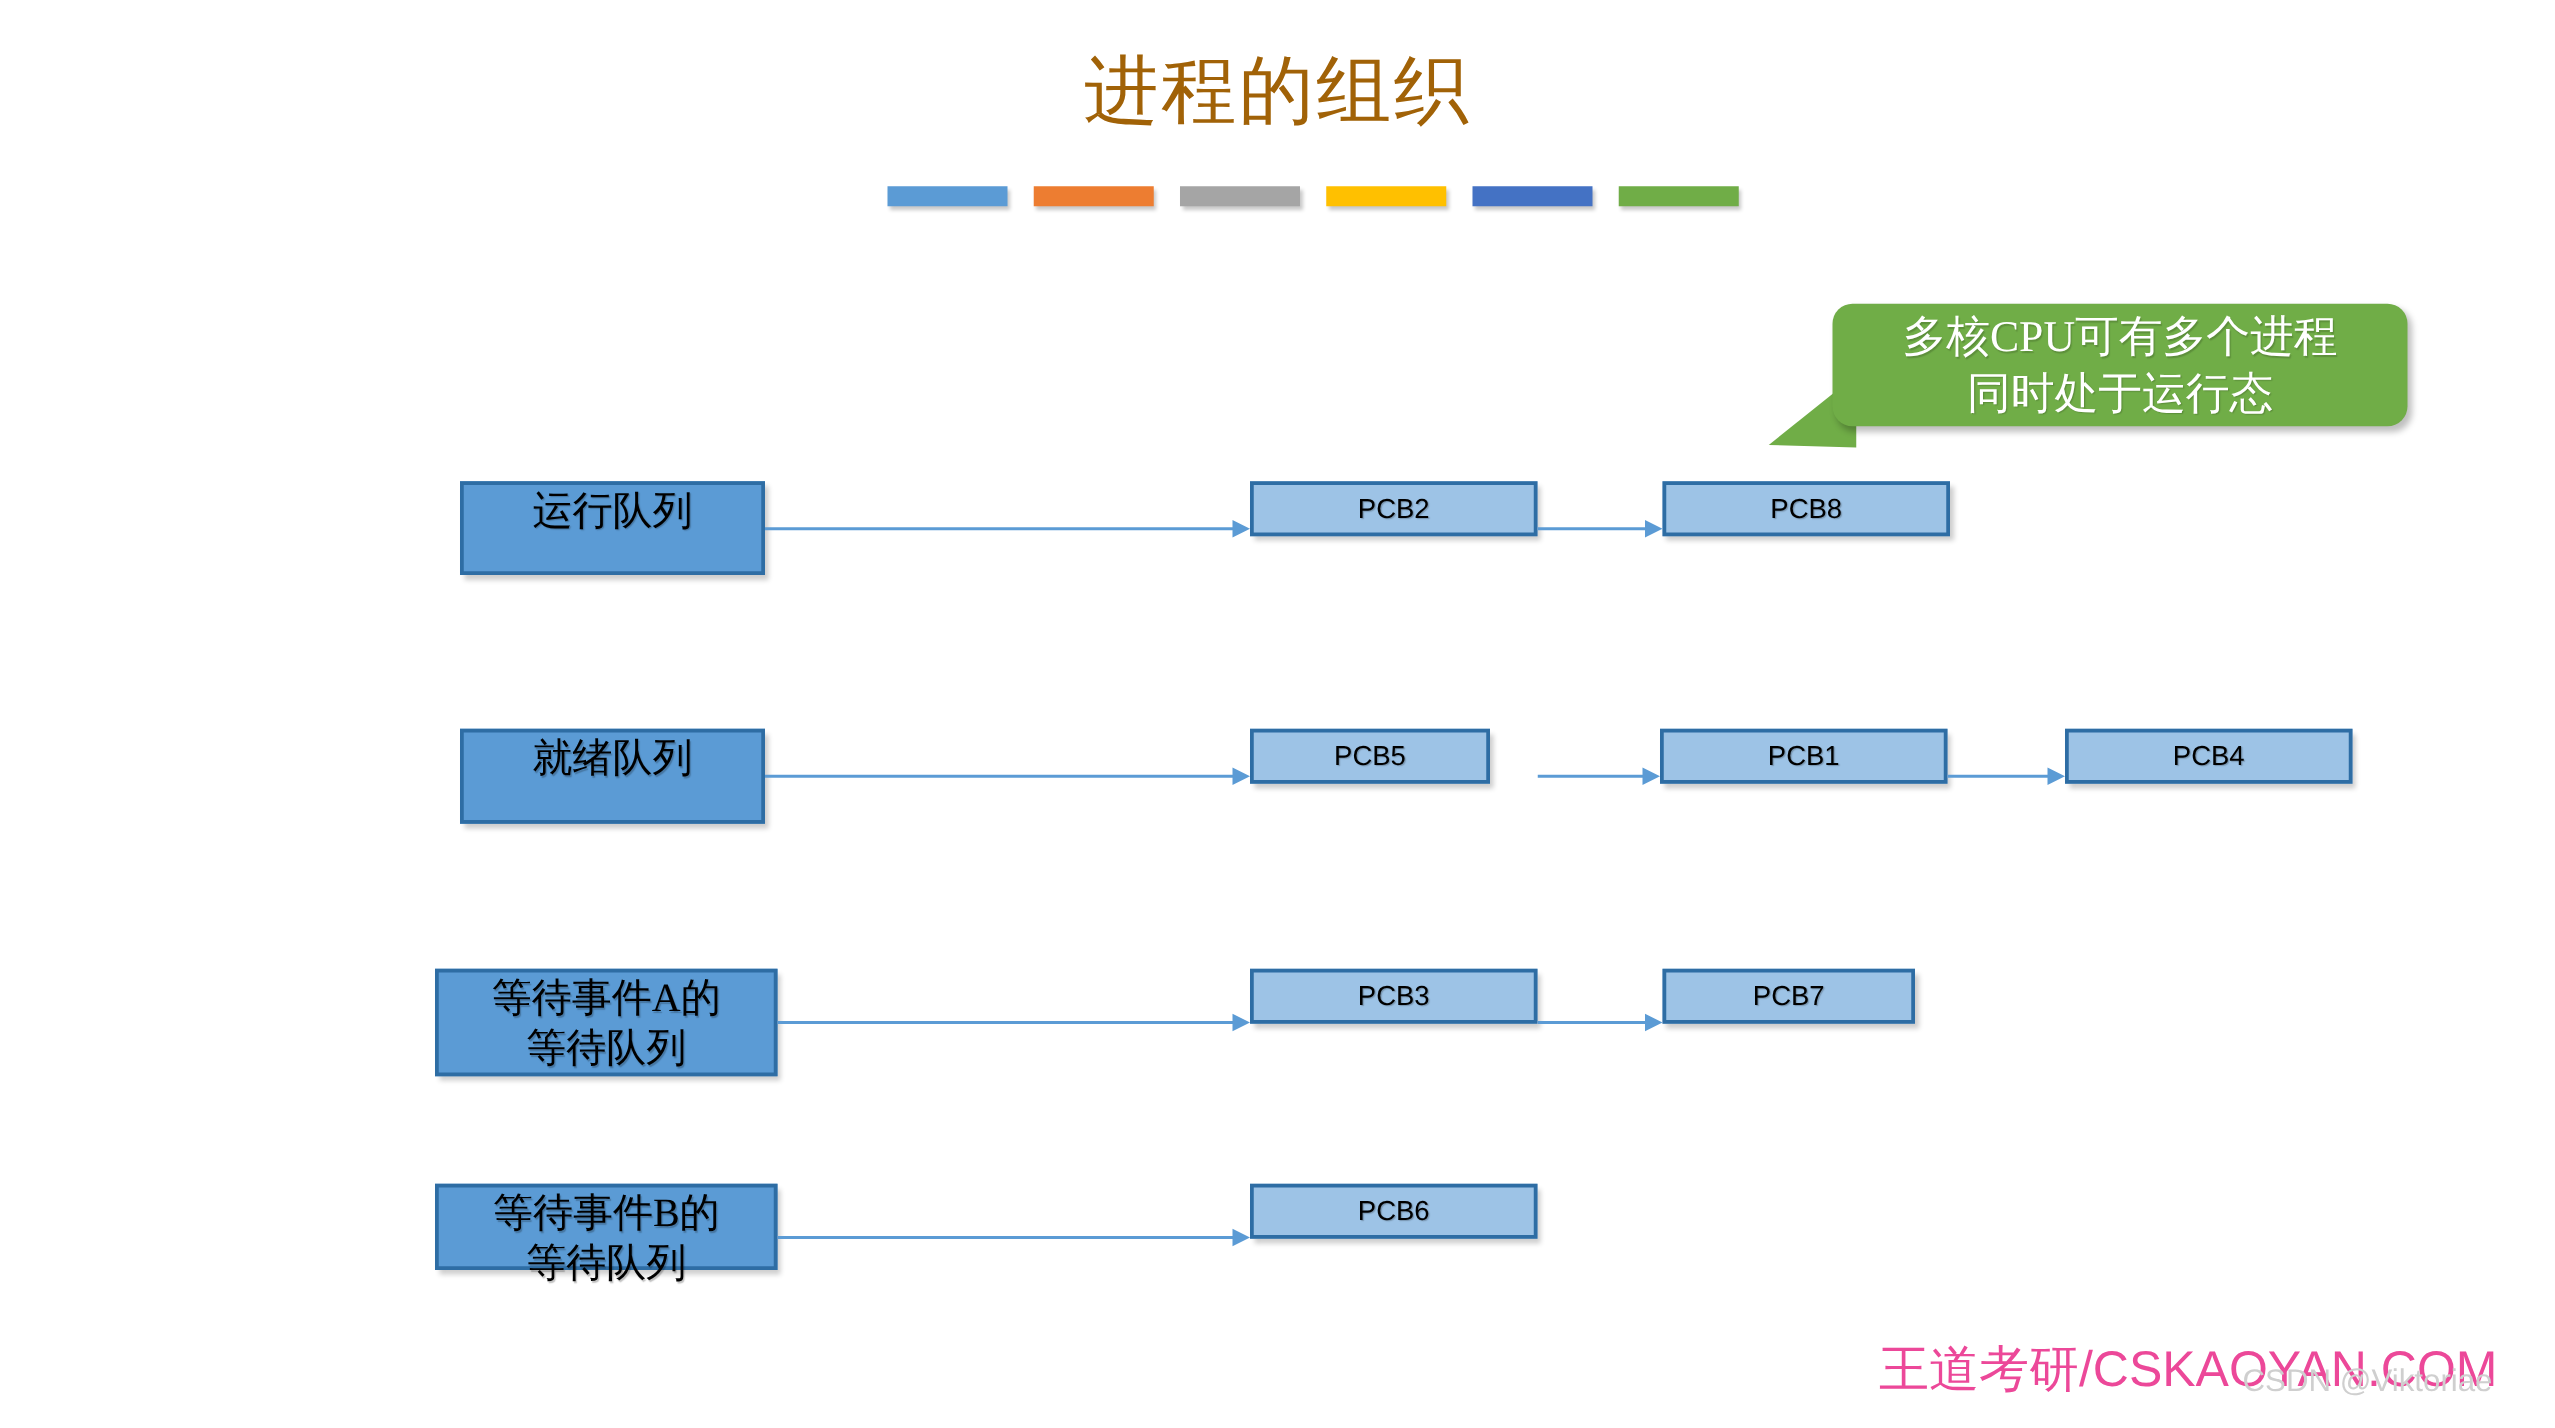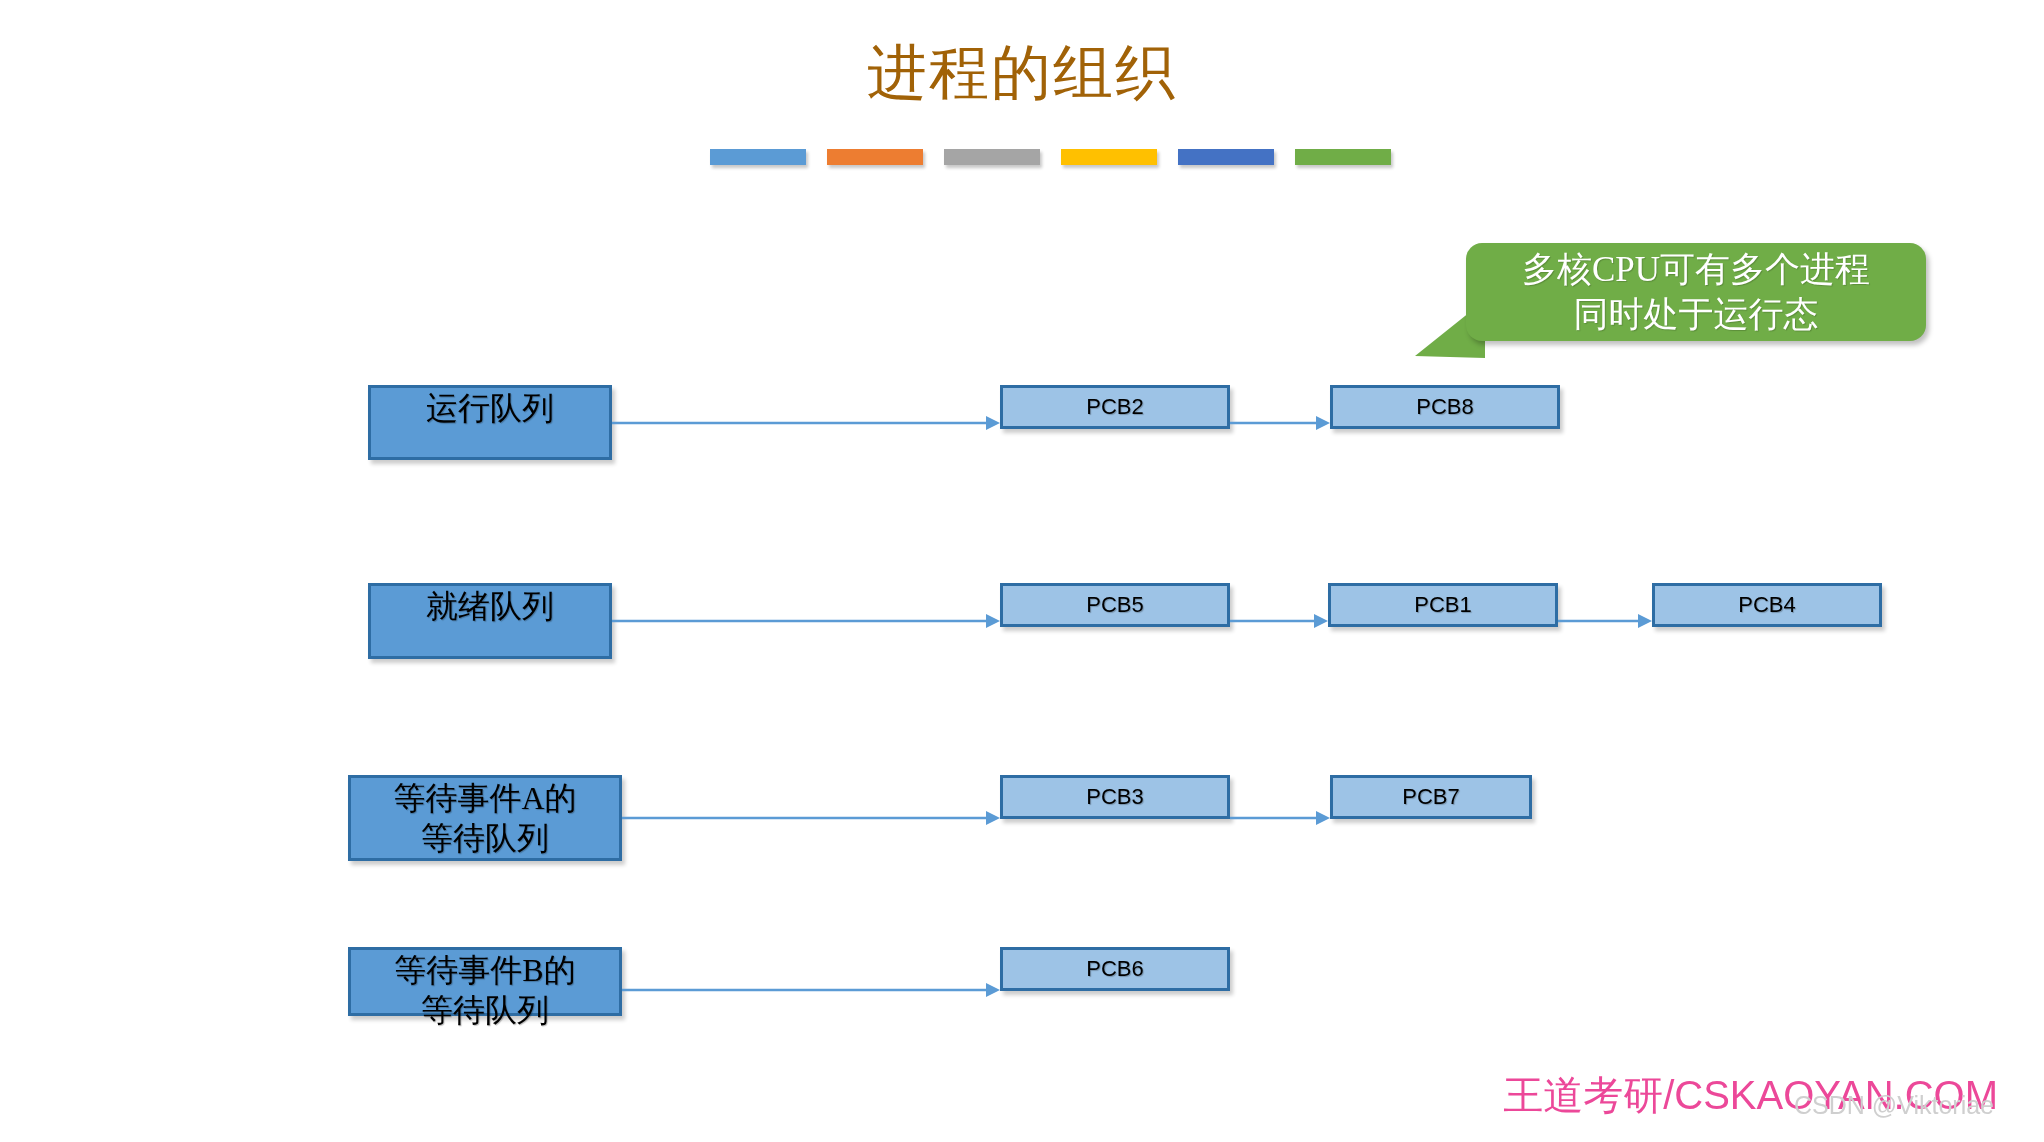--- a/index.html
+++ b/index.html
@@ -172,21 +172,21 @@
       <line x1="0" y1="12" x2="375" y2="12" stroke="#5B9BD5" stroke-width="2.4"></line>
       <polygon points="374,5 388,12 374,19" fill="#5B9BD5"></polygon>
     </svg>
     <svg class="connector" width="100" height="24" viewBox="0 0 100 24" style="left: 1230px; top: 410.5px;">
       <line x1="0" y1="12" x2="87" y2="12" stroke="#5B9BD5" stroke-width="2.4"></line>
       <polygon points="86,5 100,12 86,19" fill="#5B9BD5"></polygon>
     </svg>
     <div class="node queue" style="left: 368px; top: 583px; width: 244px; height: 76px; background: rgb(91, 155, 213); border-color: rgb(46, 109, 164);">
       <div class="node-line">就绪队列</div>
     </div>
-    <div class="node pcb" style="left: 1000px; top: 583px; width: 230px; background: rgb(157, 195, 230); border-color: rgb(46, 109, 164);">
+    <div class="node pcb" style="left: 1000px; top: 583px; width: 192px; background: rgb(157, 195, 230); border-color: rgb(46, 109, 164);">
       <div class="node-line">PCB5</div>
     </div>
     <div class="node pcb" style="left: 1328px; top: 583px; width: 230px; background: rgb(157, 195, 230); border-color: rgb(46, 109, 164);">
       <div class="node-line">PCB1</div>
     </div>
     <div class="node pcb" style="left: 1652px; top: 583px; width: 230px; background: rgb(157, 195, 230); border-color: rgb(46, 109, 164);">
       <div class="node-line">PCB4</div>
     </div>
     <svg class="connector" width="388" height="24" viewBox="0 0 388 24" style="left: 612px; top: 609px;">
       <line x1="0" y1="12" x2="375" y2="12" stroke="#5B9BD5" stroke-width="2.4"></line>

